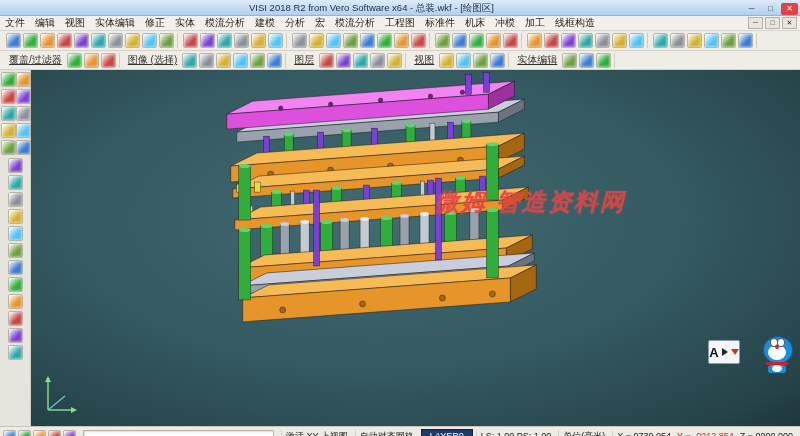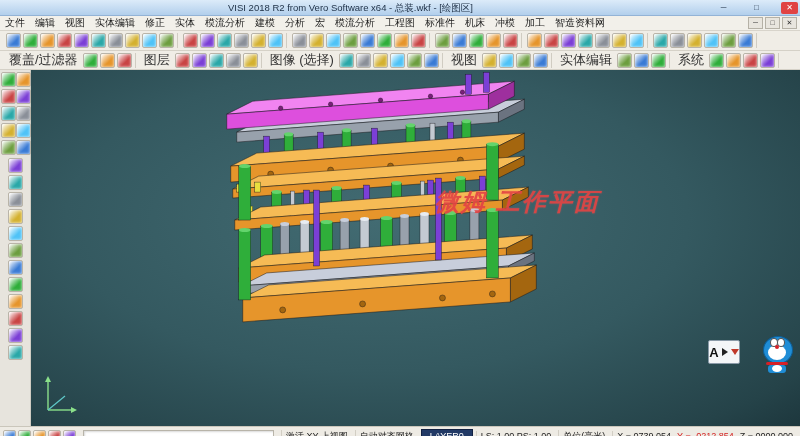--- a/index.html
+++ b/index.html
@@ -1,31 +1,31 @@
 <!DOCTYPE html>
 <html style="--watermark: #e34444; --pink: #dd4fdd; --pink_top: #f184f1; --pink_side: #9e2f9e; --orange: #e6952b; --orange_top: #f6bb55; --orange_side: #a4660f; --gray: #98a1ac; --gray_top: #c8cedb; --gray_side: #6b7380; --green: #2fae3a; --green_top: #63d46c; --green_side: #1b7c24; --purple: #7b3fd6; --purple_top: #a678e8; --silver: #c4cad2; --silver_top: #e8ecf2; --yellow: #e8df3e;"><head>
 <meta charset="utf-8">
 <style>
   html,body{margin:0;padding:0;}
   body{width:800px;height:436px;overflow:hidden;font-family:"Liberation Sans",sans-serif;background:#ece9e2;user-select:none;}
-  .titlebar{height:15px;display:flex;align-items:center;background:linear-gradient(#dcebf9,#b2cfec);border-bottom:1px solid #93b3d6;padding:0 2px;gap:16px;}
+  .titlebar{height:15px;display:flex;align-items:flex-end;background:linear-gradient(#dcebf9,#b2cfec);border-bottom:1px solid #93b3d6;padding:0 2px;gap:2px;}
   .titlebar .title{flex:1;text-align:center;font-size:9.5px;color:#1d2f45;line-height:15px;white-space:nowrap;overflow:hidden;}
   .wc{width:17px;height:12px;font-size:8px;line-height:12px;text-align:center;color:#2b3b50;border-radius:2px;}
   .wc.close{background:#e04343;color:#fff;}
   .menubar{height:14px;background:#f2f0ea;display:flex;align-items:center;border-bottom:1px solid #d8d4cb;}
   .menus{flex:1;display:flex;overflow:hidden;}
   .menu-item{padding:0 5px;font-size:10px;white-space:nowrap;color:#1c1c1c;line-height:14px;}
   .childctrl{display:flex;gap:2px;padding-right:3px;}
   .cc{width:13px;height:10px;font-size:7px;line-height:10px;text-align:center;border:1px solid #b5b1a6;background:#e8e5de;color:#333;}
   .tbrow{display:flex;align-items:center;background:#f0ede6;border-bottom:1px solid #d5d1c7;padding:1px 3px;gap:2px;}
   #tb1{height:17px}
   #tb2{height:16px}
   .tbg{display:flex;align-items:center;gap:2px;padding:0 3px;border-right:1px solid #d0ccc2;height:15px;}
   .tbi{width:13px;height:13px;border:1px solid #b9b4a8;border-radius:2px;box-shadow:inset 0 0 3px rgba(255,255,255,.85);flex:none;}
-  .tbl{font-size:13px;color:#333;padding:0 3px;white-space:nowrap;}
+  .tbl{font-size:10px;color:#333;padding:0 3px;white-space:nowrap;text-decoration:underline;}
   .content{display:flex;height:356px;}
   .sidedock{width:30px;background:#e7e4dd;border-right:1px solid #cfccc2;display:flex;flex-direction:column;align-items:center;padding-top:2px;gap:3px;flex:none;}
   .side-grid{display:grid;grid-template-columns:repeat(2,13px);gap:2px;}
   .side-col{display:flex;flex-direction:column;gap:2px;}
   .canvas{position:relative;flex:1;overflow:hidden;
     background:radial-gradient(ellipse at 45% 42%, #426b72 0%, #345960 52%, #254349 88%, #1d373d 100%);}
   #model{position:absolute;inset:0;width:100%;height:100%;}
   .watermark{position:absolute;left:404px;top:116px;font-size:24px;font-weight:bold;font-style:italic;
     color:var(--watermark);opacity:.92;letter-spacing:2px;white-space:nowrap;text-shadow:0 0 2px rgba(255,90,90,.45);}
   .triad{position:absolute;left:12px;bottom:12px;}
@@ -72,21 +72,21 @@
       <span class="menu-item">模流分析</span>
       <span class="menu-item">建模</span>
       <span class="menu-item">分析</span>
       <span class="menu-item">宏</span>
       <span class="menu-item">模流分析</span>
       <span class="menu-item">工程图</span>
       <span class="menu-item">标准件</span>
       <span class="menu-item">机床</span>
       <span class="menu-item">冲模</span>
       <span class="menu-item">加工</span>
-      <span class="menu-item">智造资料网</span>
+      <span class="menu-item">线框构造</span>
     </div>
   <div class="childctrl">
     <span class="cc">─</span>
     <span class="cc">□</span>
     <span class="cc">✕</span>
   </div>
 </div>
 
 <div class="tbrow" id="tb1">
     <div class="tbg">
@@ -145,55 +145,48 @@
     </div>
   </div>
 <div class="tbrow" id="tb2">
     <div class="tbg">
       <span class="tbl">覆盖/过滤器</span>
       <i class="tbi" style="background: linear-gradient(135deg, rgb(255, 255, 255) 0%, rgb(47, 174, 58) 60%);"></i>
       <i class="tbi" style="background: linear-gradient(135deg, rgb(255, 255, 255) 0%, rgb(230, 149, 43) 60%);"></i>
       <i class="tbi" style="background: linear-gradient(135deg, rgb(255, 255, 255) 0%, rgb(201, 68, 68) 60%);"></i>
     </div>
     <div class="tbg">
+      <span class="tbl">图像 (选择)</span>
+      <i class="tbi" style="background: linear-gradient(135deg, rgb(255, 255, 255) 0%, rgb(42, 168, 168) 60%);"></i>
+      <i class="tbi" style="background: linear-gradient(135deg, rgb(255, 255, 255) 0%, rgb(138, 143, 152) 60%);"></i>
+      <i class="tbi" style="background: linear-gradient(135deg, rgb(255, 255, 255) 0%, rgb(212, 177, 47) 60%);"></i>
+      <i class="tbi" style="background: linear-gradient(135deg, rgb(255, 255, 255) 0%, rgb(79, 195, 247) 60%);"></i>
+      <i class="tbi" style="background: linear-gradient(135deg, rgb(255, 255, 255) 0%, rgb(109, 158, 63) 60%);"></i>
+      <i class="tbi" style="background: linear-gradient(135deg, rgb(255, 255, 255) 0%, rgb(58, 123, 213) 60%);"></i>
+    </div>
+    <div class="tbg">
       <span class="tbl">图层</span>
       <i class="tbi" style="background: linear-gradient(135deg, rgb(255, 255, 255) 0%, rgb(201, 68, 68) 60%);"></i>
       <i class="tbi" style="background: linear-gradient(135deg, rgb(255, 255, 255) 0%, rgb(123, 63, 214) 60%);"></i>
       <i class="tbi" style="background: linear-gradient(135deg, rgb(255, 255, 255) 0%, rgb(42, 168, 168) 60%);"></i>
       <i class="tbi" style="background: linear-gradient(135deg, rgb(255, 255, 255) 0%, rgb(138, 143, 152) 60%);"></i>
       <i class="tbi" style="background: linear-gradient(135deg, rgb(255, 255, 255) 0%, rgb(212, 177, 47) 60%);"></i>
     </div>
     <div class="tbg">
-      <span class="tbl">图像 (选择)</span>
-      <i class="tbi" style="background: linear-gradient(135deg, rgb(255, 255, 255) 0%, rgb(42, 168, 168) 60%);"></i>
-      <i class="tbi" style="background: linear-gradient(135deg, rgb(255, 255, 255) 0%, rgb(138, 143, 152) 60%);"></i>
-      <i class="tbi" style="background: linear-gradient(135deg, rgb(255, 255, 255) 0%, rgb(212, 177, 47) 60%);"></i>
-      <i class="tbi" style="background: linear-gradient(135deg, rgb(255, 255, 255) 0%, rgb(79, 195, 247) 60%);"></i>
-      <i class="tbi" style="background: linear-gradient(135deg, rgb(255, 255, 255) 0%, rgb(109, 158, 63) 60%);"></i>
-      <i class="tbi" style="background: linear-gradient(135deg, rgb(255, 255, 255) 0%, rgb(58, 123, 213) 60%);"></i>
-    </div>
-    <div class="tbg">
       <span class="tbl">视图</span>
       <i class="tbi" style="background: linear-gradient(135deg, rgb(255, 255, 255) 0%, rgb(212, 177, 47) 60%);"></i>
       <i class="tbi" style="background: linear-gradient(135deg, rgb(255, 255, 255) 0%, rgb(79, 195, 247) 60%);"></i>
       <i class="tbi" style="background: linear-gradient(135deg, rgb(255, 255, 255) 0%, rgb(109, 158, 63) 60%);"></i>
       <i class="tbi" style="background: linear-gradient(135deg, rgb(255, 255, 255) 0%, rgb(58, 123, 213) 60%);"></i>
     </div>
     <div class="tbg">
       <span class="tbl">实体编辑</span>
       <i class="tbi" style="background: linear-gradient(135deg, rgb(255, 255, 255) 0%, rgb(109, 158, 63) 60%);"></i>
       <i class="tbi" style="background: linear-gradient(135deg, rgb(255, 255, 255) 0%, rgb(58, 123, 213) 60%);"></i>
       <i class="tbi" style="background: linear-gradient(135deg, rgb(255, 255, 255) 0%, rgb(47, 174, 58) 60%);"></i>
-    </div>
-    <div class="tbg">
-      <span class="tbl">系统</span>
-      <i class="tbi" style="background: linear-gradient(135deg, rgb(255, 255, 255) 0%, rgb(47, 174, 58) 60%);"></i>
-      <i class="tbi" style="background: linear-gradient(135deg, rgb(255, 255, 255) 0%, rgb(230, 149, 43) 60%);"></i>
-      <i class="tbi" style="background: linear-gradient(135deg, rgb(255, 255, 255) 0%, rgb(201, 68, 68) 60%);"></i>
-      <i class="tbi" style="background: linear-gradient(135deg, rgb(255, 255, 255) 0%, rgb(123, 63, 214) 60%);"></i>
     </div>
   </div>
 
 <div class="content">
   <div class="sidedock">
     <div id="sideTop" class="side-grid">
         <i class="tbi" style="background: linear-gradient(135deg, rgb(255, 255, 255) 0%, rgb(47, 174, 58) 60%);"></i>
         <i class="tbi" style="background: linear-gradient(135deg, rgb(255, 255, 255) 0%, rgb(230, 149, 43) 60%);"></i>
         <i class="tbi" style="background: linear-gradient(135deg, rgb(255, 255, 255) 0%, rgb(201, 68, 68) 60%);"></i>
         <i class="tbi" style="background: linear-gradient(135deg, rgb(255, 255, 255) 0%, rgb(123, 63, 214) 60%);"></i>
@@ -332,21 +325,21 @@
         <rect x="208" y="160" width="12" height="70" fill="#2fae3a" stroke="#14141a" stroke-width="0.4"></rect>
         <ellipse cx="214" cy="160" rx="6" ry="2" fill="#63d46c"></ellipse>
         <rect x="456" y="74" width="12" height="56" fill="#2fae3a" stroke="#14141a" stroke-width="0.4"></rect>
         <ellipse cx="462" cy="74" rx="6" ry="2" fill="#63d46c"></ellipse>
         <rect x="456" y="140" width="12" height="68" fill="#2fae3a" stroke="#14141a" stroke-width="0.4"></rect>
         <ellipse cx="462" cy="140" rx="6" ry="2" fill="#63d46c"></ellipse>
         <rect x="283" y="120" width="6" height="76" fill="#7b3fd6" stroke="#14141a" stroke-width="0.4"></rect>
         <rect x="405" y="108" width="6" height="82" fill="#7b3fd6" stroke="#14141a" stroke-width="0.4"></rect>
       </svg>
 
-    <div class="watermark">微姆 工作平面</div>
+    <div class="watermark">微姆 智造资料网</div>
 
     <svg class="triad" width="36" height="42">
       <line x1="5" y1="38" x2="5" y2="8" stroke="#8ae08a" stroke-width="1.4"></line>
       <line x1="5" y1="38" x2="30" y2="38" stroke="#8ae08a" stroke-width="1.4"></line>
       <line x1="5" y1="38" x2="22" y2="24" stroke="#5fc9c9" stroke-width="1.2"></line>
       <polygon points="5,4 2,10 8,10" fill="#8ae08a"></polygon>
       <polygon points="34,38 28,35 28,41" fill="#8ae08a"></polygon>
     </svg>
 
     <div class="orient">

